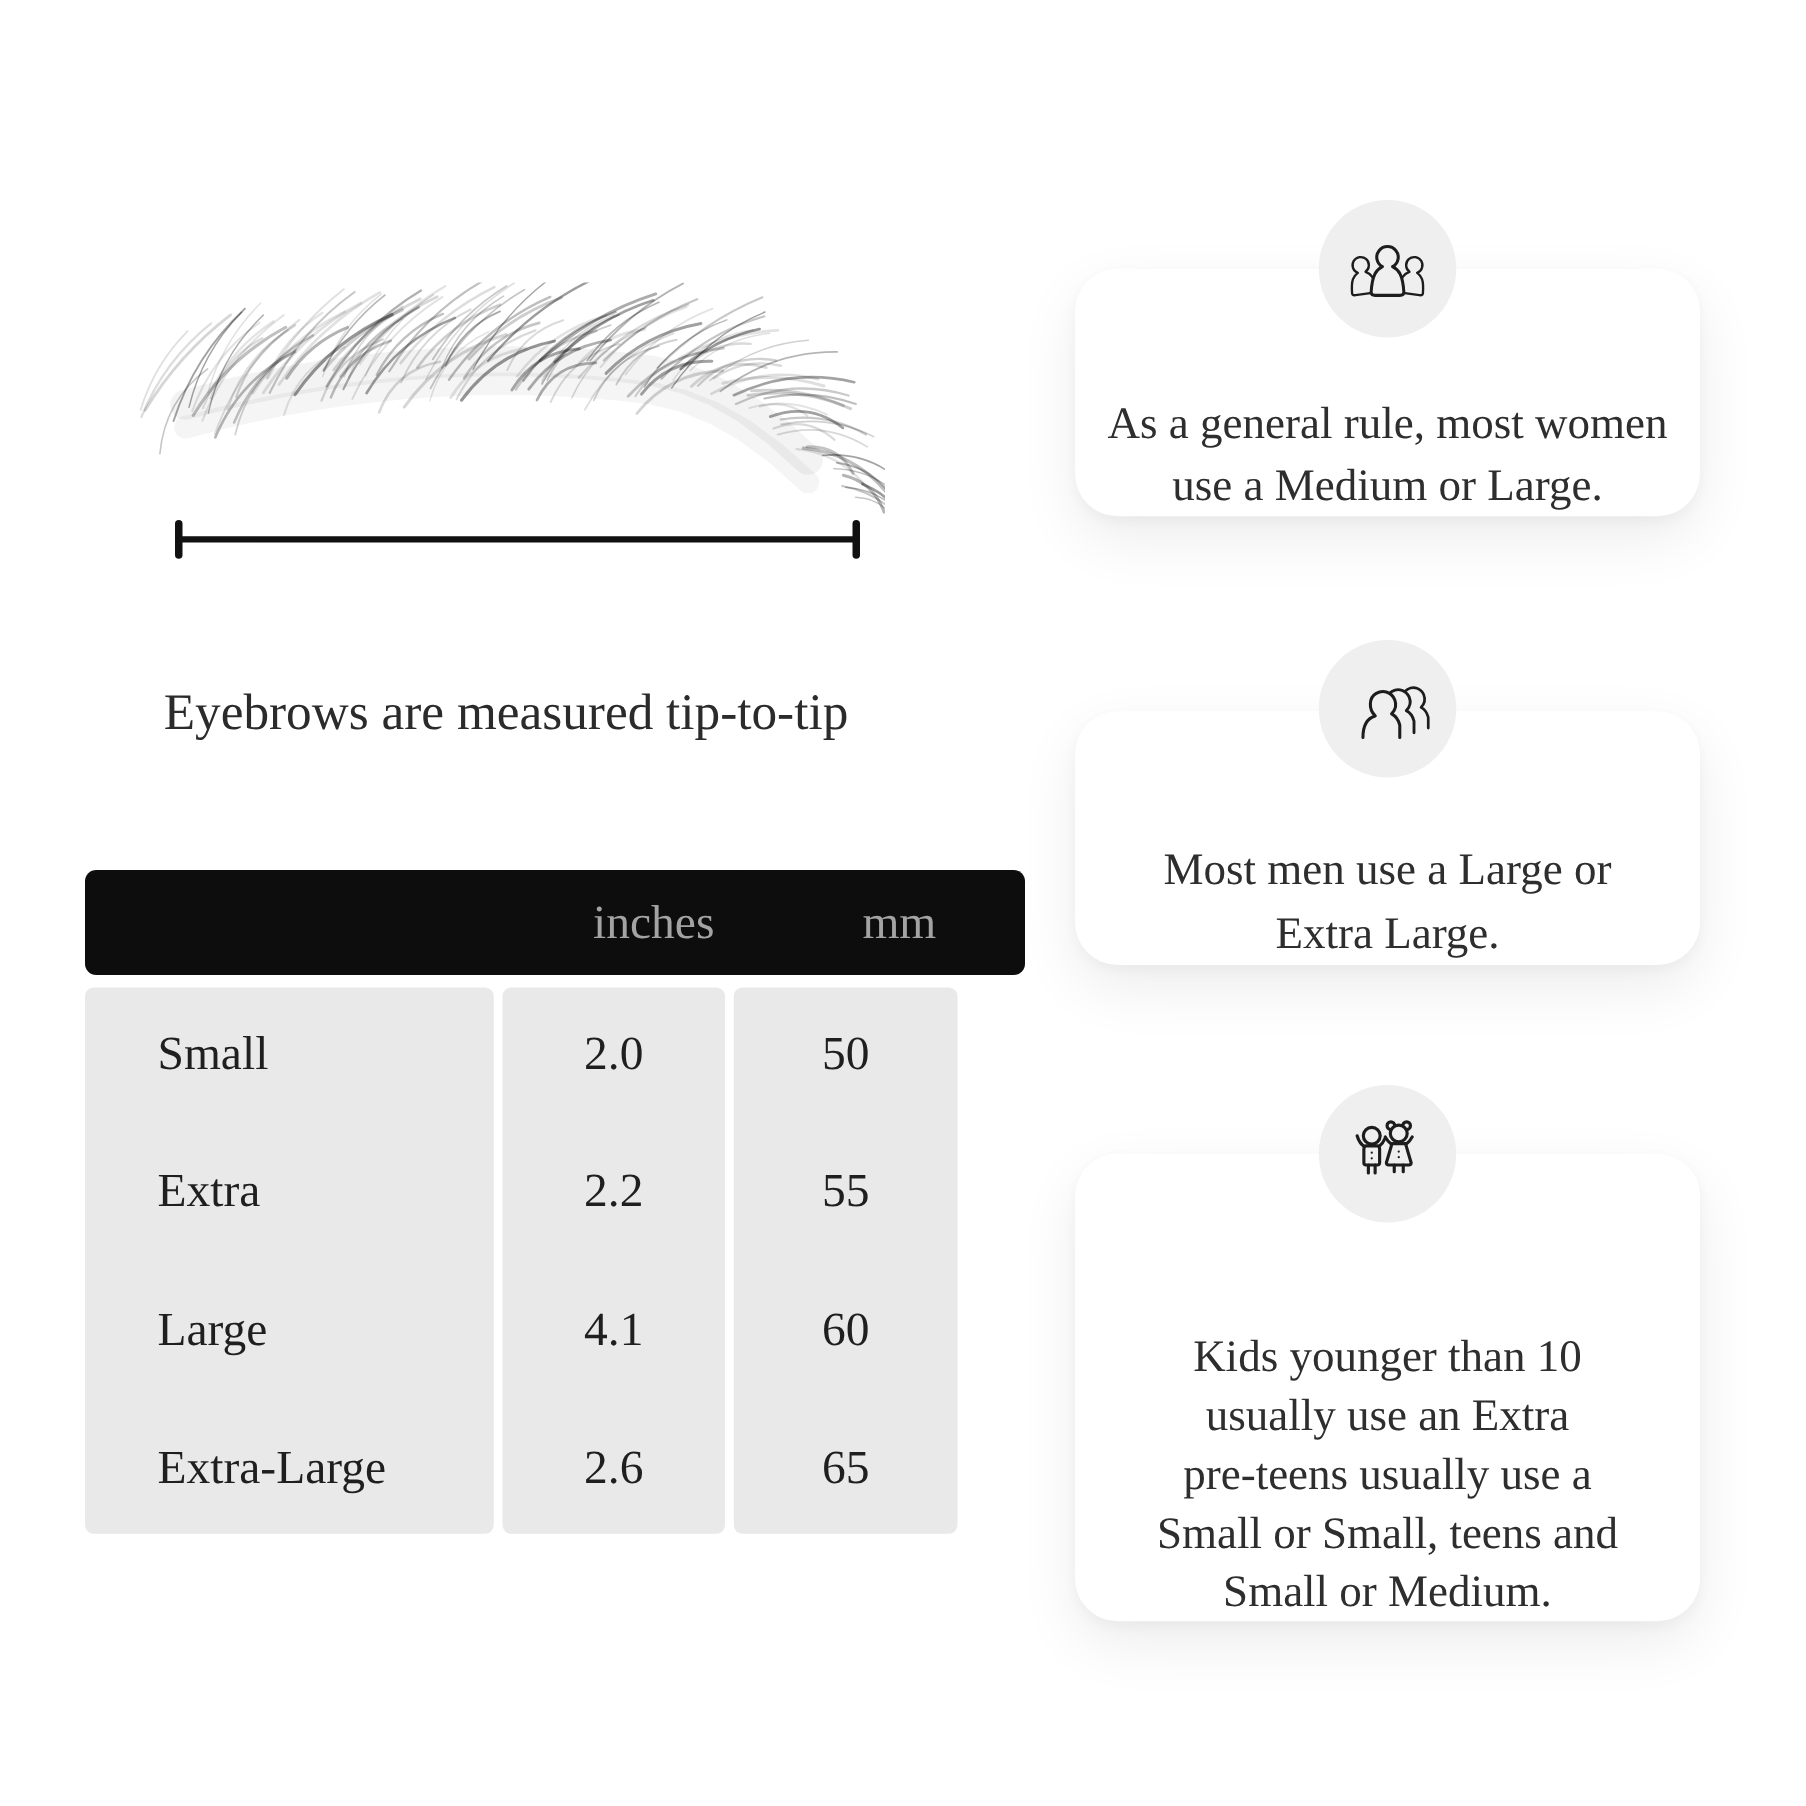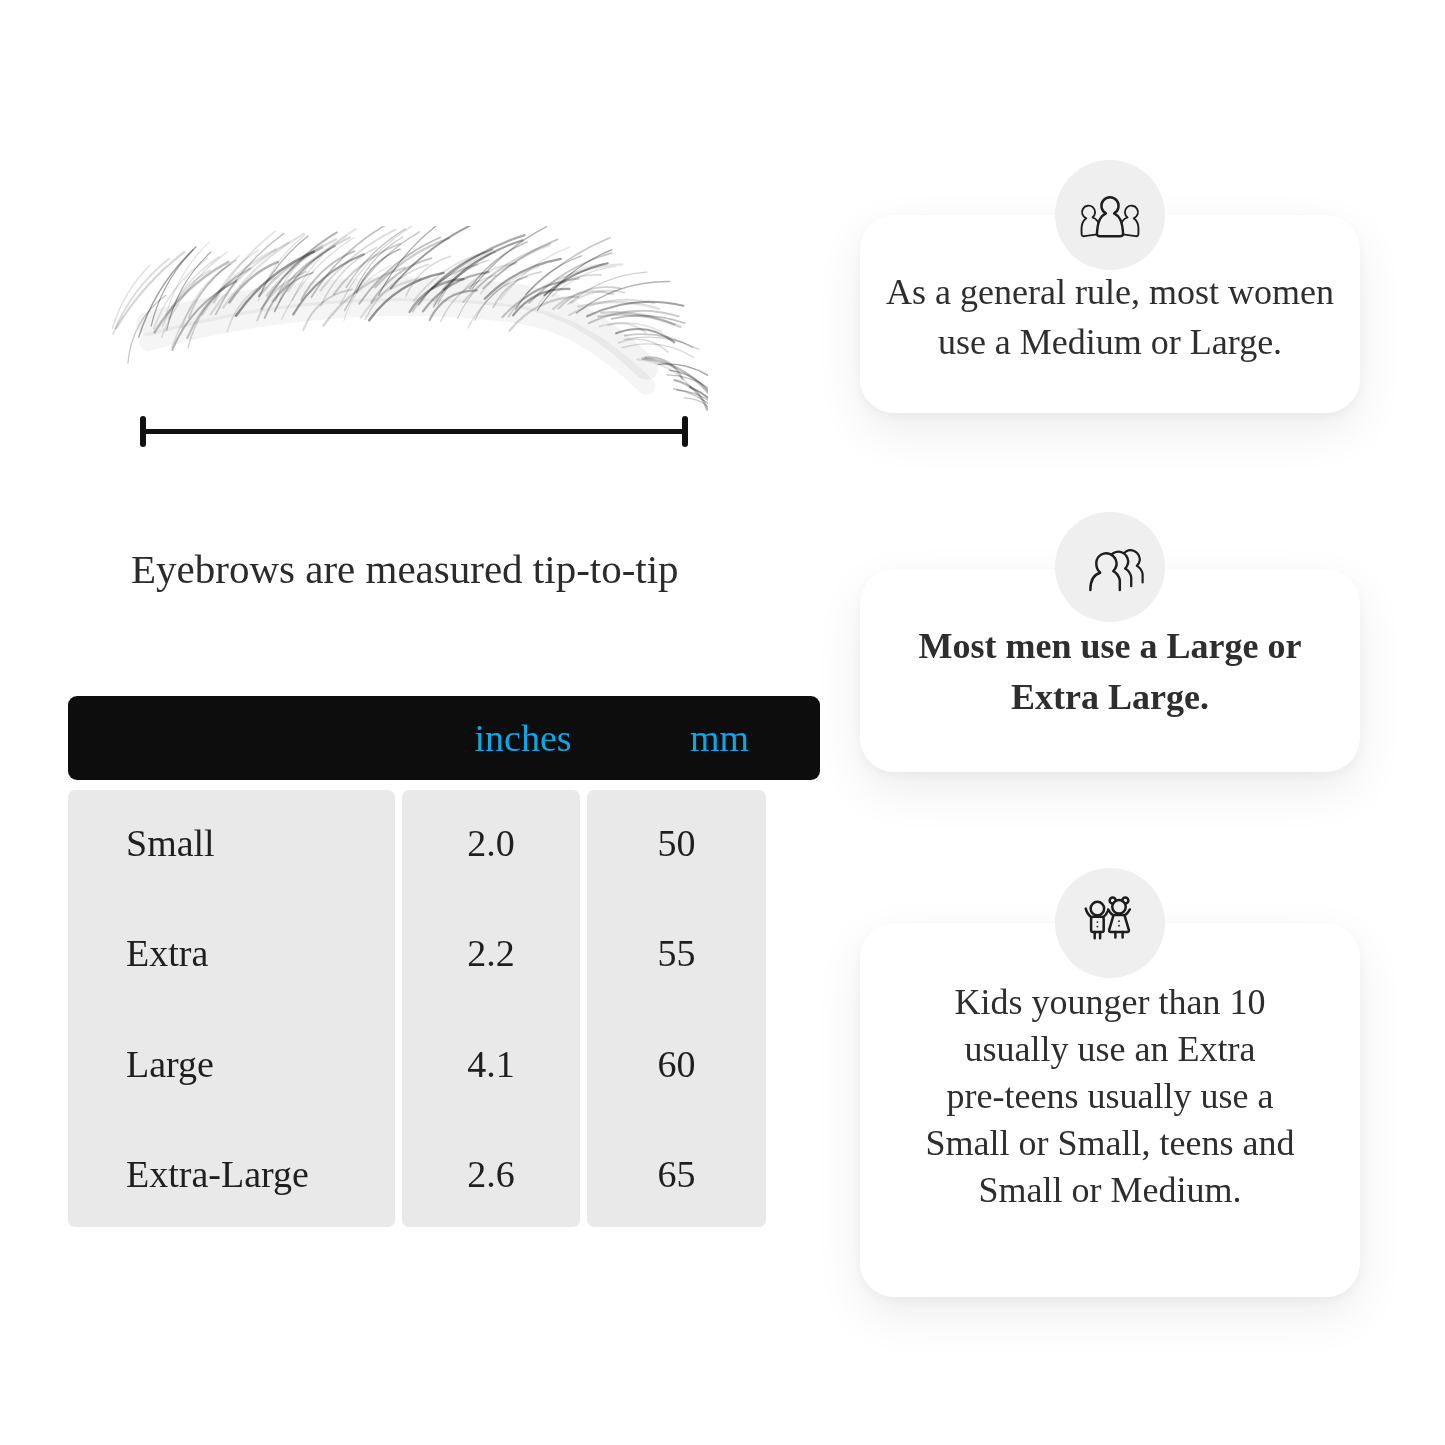--- a/index.html
+++ b/index.html
@@ -9,41 +9,41 @@
   }
   
   .brow-svg{position:absolute;left:108px;top:226px;width:600px;height:212px;}
   .ruler{position:absolute;left:140px;top:416px;width:548px;height:31px;}
   .ruler .bar{position:absolute;left:0;top:13px;width:100%;height:5px;background:#111;border-radius:2px;}
   .ruler .tick{position:absolute;top:0;width:6px;height:31px;background:#111;border-radius:3px;}
   .ruler .tick.l{left:0;} .ruler .tick.r{right:0;}
   .caption{position:absolute;left:131px;top:496px;width:640px;font-size:41px;line-height:63px;color:#2b2b2b;margin-top:42px;}
   
   .th-block{position:absolute;top:696px;height:84px;background:#0d0d0d;border-radius:9px;
-            display:flex;align-items:center;justify-content:center;color:#0ea5e9;font-size:38px;padding-left:32px;}
+            display:flex;align-items:center;justify-content:center;color:#a3a3a3;font-size:38px;padding-left:32px;}
   .th-1{left:68px;width:327px;}
   .th-2{left:402px;width:178px;}
   .th-3{left:587px;width:201px;}
   .tb-block{position:absolute;top:790px;height:437px;background:#e9e9e9;border-radius:7px;}
   .tb-1{left:68px;width:327px;}
   .tb-2{left:402px;width:178px;}
   .tb-3{left:587px;width:179px;}
   .rows{position:absolute;left:68px;top:790px;width:698px;height:437px;
         display:flex;flex-direction:column;justify-content:space-between;padding:14px 0;box-sizing:border-box;}
   .row{display:flex;align-items:center;height:78px;font-size:38px;color:#1f1f1f;}
   .cell-label{width:327px;padding-left:58px;box-sizing:border-box;text-align:left;}
   .cell-in{width:178px;margin-left:7px;text-align:center;}
   .cell-mm{width:179px;margin-left:7px;text-align:center;}
   
   .card{position:absolute;left:860px;width:500px;background:#ffffff;border-radius:34px;
         box-shadow:0 4px 10px rgba(0,0,0,.035), 0 18px 48px rgba(0,0,0,.075);
-        display:flex;flex-direction:column;align-items:center;justify-content:flex-start;
+        display:flex;flex-direction:column;align-items:center;justify-content:flex-end;
         box-sizing:border-box;z-index:2;}
   .card-1{top:215px;height:198px;padding-top:52px;}
-  .card-2{top:569px;height:203px;padding-top:52px;font-weight:bold;}
+  .card-2{top:569px;height:203px;padding-top:52px;}
   .card-3{top:923px;height:374px;padding-top:56px;}
   .card-text{font-size:36px;color:#2e2e2e;text-align:center;}
   .card-1 .card-text{line-height:50px;}
   .card-2 .card-text{line-height:51px;}
   .card-3 .card-text{line-height:47px;}
   .icon-circle{position:absolute;left:1055px;width:110px;height:110px;border-radius:50%;
                background:#efefef;display:flex;align-items:center;justify-content:center;z-index:3;}
   .circ-1{top:160px;} .circ-2{top:512px;} .circ-3{top:868px;}
   .icon-circle svg{width:72px;height:62px;}
 </style>

